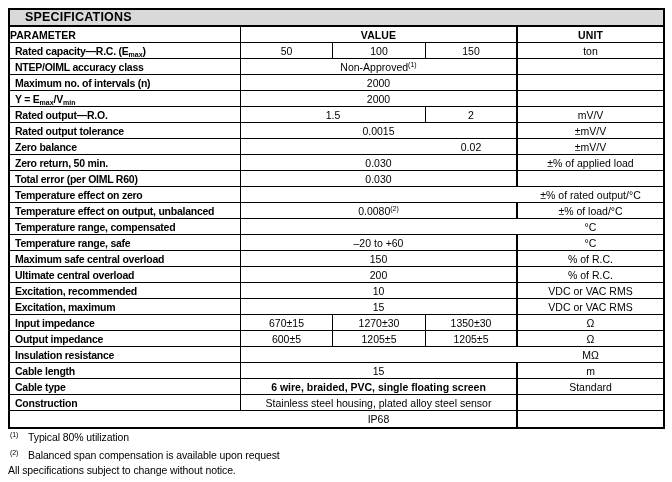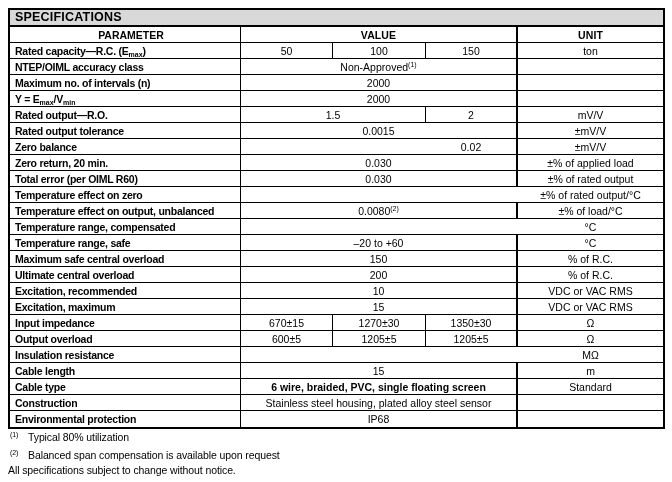--- a/index.html
+++ b/index.html
@@ -8,21 +8,21 @@
     font-family:"Liberation Sans",sans-serif;color:#000;
     -webkit-font-smoothing:antialiased;
   }
   .spec-table{
     position:absolute;left:8px;top:8px;width:657px;
     border:2px solid var(--border,#000);background:#fff;box-sizing:border-box;
   }
   .title-row{
     height:15px;background:var(--header-bg,#d9d9d9);
     border-bottom:2px solid var(--border,#000);
-    display:flex;align-items:flex-end;padding-left:5px;box-sizing:content-box;
+    display:flex;align-items:flex-end;padding-left:15px;box-sizing:content-box;
   }
   .title-row span{
     font-weight:bold;font-size:12.5px;letter-spacing:0.2px;line-height:15px;
   }
   .grid-body{width:653px;}
   .row{
     display:grid;
     grid-template-columns:231px 92px 93px 92px 145px;
     height:16px;border-bottom:1px solid var(--border,#000);box-sizing:border-box;
   }
@@ -53,21 +53,21 @@
 </style>
 </head>
 <body style="--header-bg: #d9d9d9; --border: #000000; background: rgb(255, 255, 255);">
 
 <div class="spec-table">
   <div class="title-row">
     <span>SPECIFICATIONS</span>
   </div>
   <div class="grid-body">
     <div class="row">
-      <div class="cell param hdr" style="text-align:center;padding-left:12px;letter-spacing:0;">PARAMETER</div>
+      <div class="cell param hdr" style="text-align:left;padding-left:0;letter-spacing:0;">PARAMETER</div>
       <div class="cell hdr val-last" style="grid-column:2 / span 3;">VALUE</div>
       <div class="cell hdr unit">UNIT</div>
     </div>
 
   <div class="row">
         <div class="cell param">Rated capacity—R.C. (E<sub>max</sub>)</div>
         <div class="cell val" style="grid-column: 2 / span 1;">50</div>
         <div class="cell val" style="grid-column: 3 / span 1;">100</div>
         <div class="cell val val-last" style="grid-column: 4 / span 1;">150</div>
         <div class="cell unit">ton</div>
@@ -97,28 +97,27 @@
         <div class="cell param">Rated output tolerance</div>
         <div class="cell val val-last" style="grid-column: 2 / span 3;">0.0015</div>
         <div class="cell unit">±mV/V</div>
       </div>
       <div class="row">
         <div class="cell param">Zero balance</div>
         <div class="cell val val-last" style="grid-column: 4 / span 1;">0.02</div>
         <div class="cell unit">±mV/V</div>
       </div>
       <div class="row">
-        <div class="cell param">Zero return, 20 min.</div>
+        <div class="cell param">Zero return, 50 min.</div>
         <div class="cell val val-last" style="grid-column: 2 / span 3;">0.030</div>
         <div class="cell unit">±% of applied load</div>
       </div>
       <div class="row">
         <div class="cell param">Total error (per OIML R60)</div>
         <div class="cell val val-last" style="grid-column: 2 / span 3;">0.030</div>
-        <div class="cell unit">±% of rated output</div>
       </div>
       <div class="row">
         <div class="cell param">Temperature effect on zero</div>
         <div class="cell unit">±% of rated output/°C</div>
       </div>
       <div class="row">
         <div class="cell param">Temperature effect on output, unbalanced</div>
         <div class="cell val val-last" style="grid-column: 2 / span 3;">0.0080<sup>(2)</sup></div>
         <div class="cell unit">±% of load/°C</div>
       </div>
@@ -153,21 +152,21 @@
         <div class="cell unit">VDC or VAC RMS</div>
       </div>
       <div class="row">
         <div class="cell param">Input impedance</div>
         <div class="cell val" style="grid-column: 2 / span 1;">670±15</div>
         <div class="cell val" style="grid-column: 3 / span 1;">1270±30</div>
         <div class="cell val val-last" style="grid-column: 4 / span 1;">1350±30</div>
         <div class="cell unit">Ω</div>
       </div>
       <div class="row">
-        <div class="cell param">Output overload</div>
+        <div class="cell param">Output impedance</div>
         <div class="cell val" style="grid-column: 2 / span 1;">600±5</div>
         <div class="cell val" style="grid-column: 3 / span 1;">1205±5</div>
         <div class="cell val val-last" style="grid-column: 4 / span 1;">1205±5</div>
         <div class="cell unit">Ω</div>
       </div>
       <div class="row">
         <div class="cell param">Insulation resistance</div>
         <div class="cell unit">MΩ</div>
       </div>
       <div class="row">
@@ -179,21 +178,20 @@
         <div class="cell param">Cable type</div>
         <div class="cell val val-last" style="grid-column: 2 / span 3; font-weight: bold;">6 wire, braided, PVC, single floating screen</div>
         <div class="cell unit">Standard</div>
       </div>
       <div class="row">
         <div class="cell param">Construction</div>
         <div class="cell val val-last" style="grid-column: 2 / span 3;">Stainless steel housing, plated alloy steel sensor</div>
         <div class="cell unit"></div>
       </div>
       <div class="row">
-        <div class="cell param">Environmental protection</div>
         <div class="cell val val-last" style="grid-column: 2 / span 3;">IP68</div>
         <div class="cell unit"></div>
       </div>
     </div>
 </div>
 
 <div class="footnotes">
   <div class="fn-line">
     <span class="fn-marker">(1)</span><span>Typical 80% utilization</span>
   </div>

